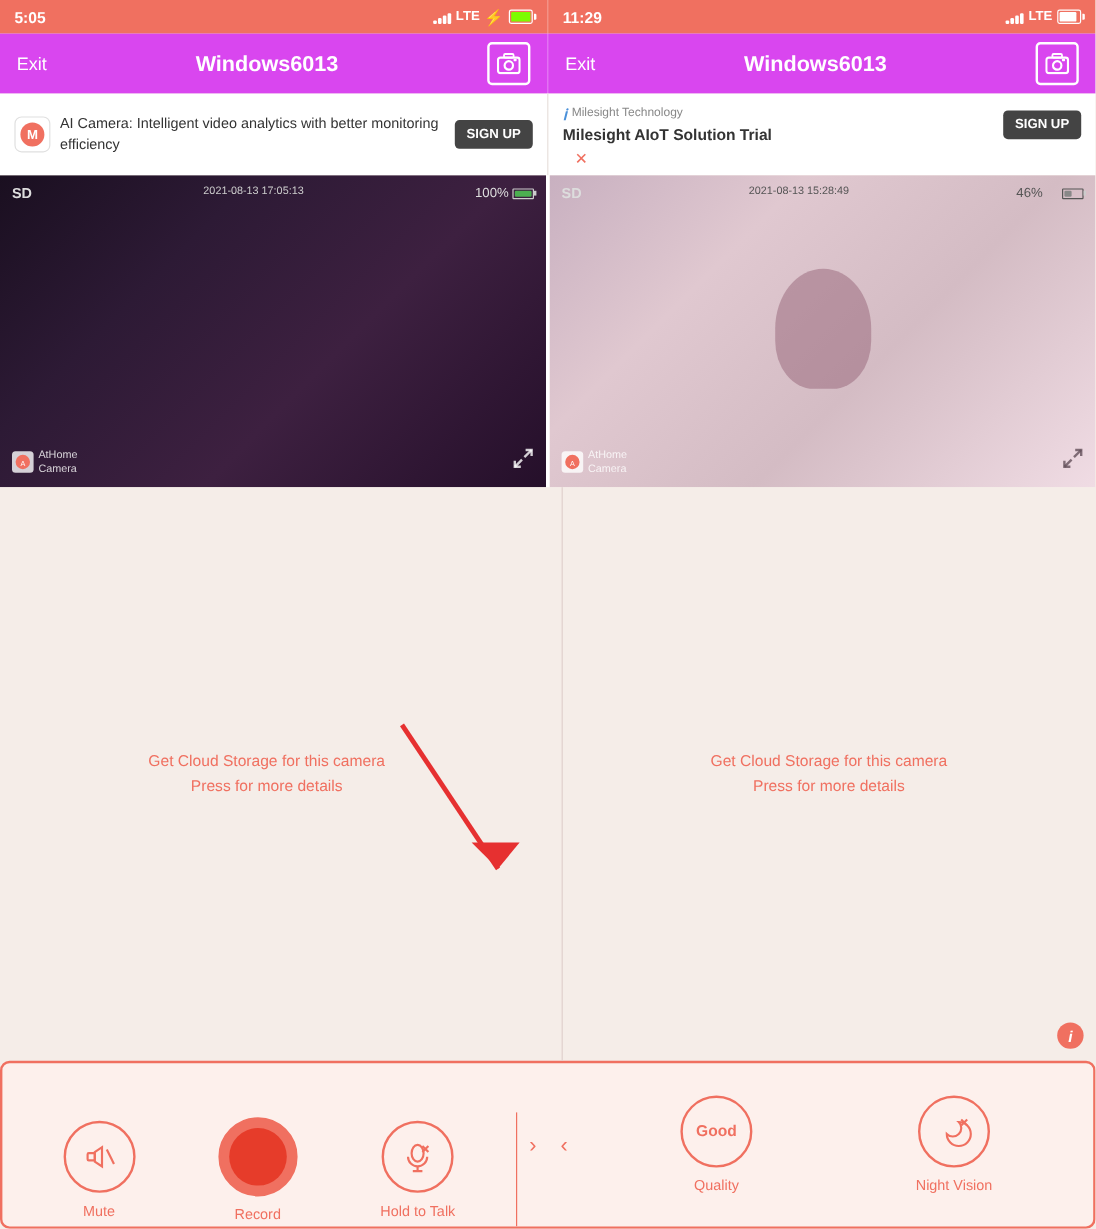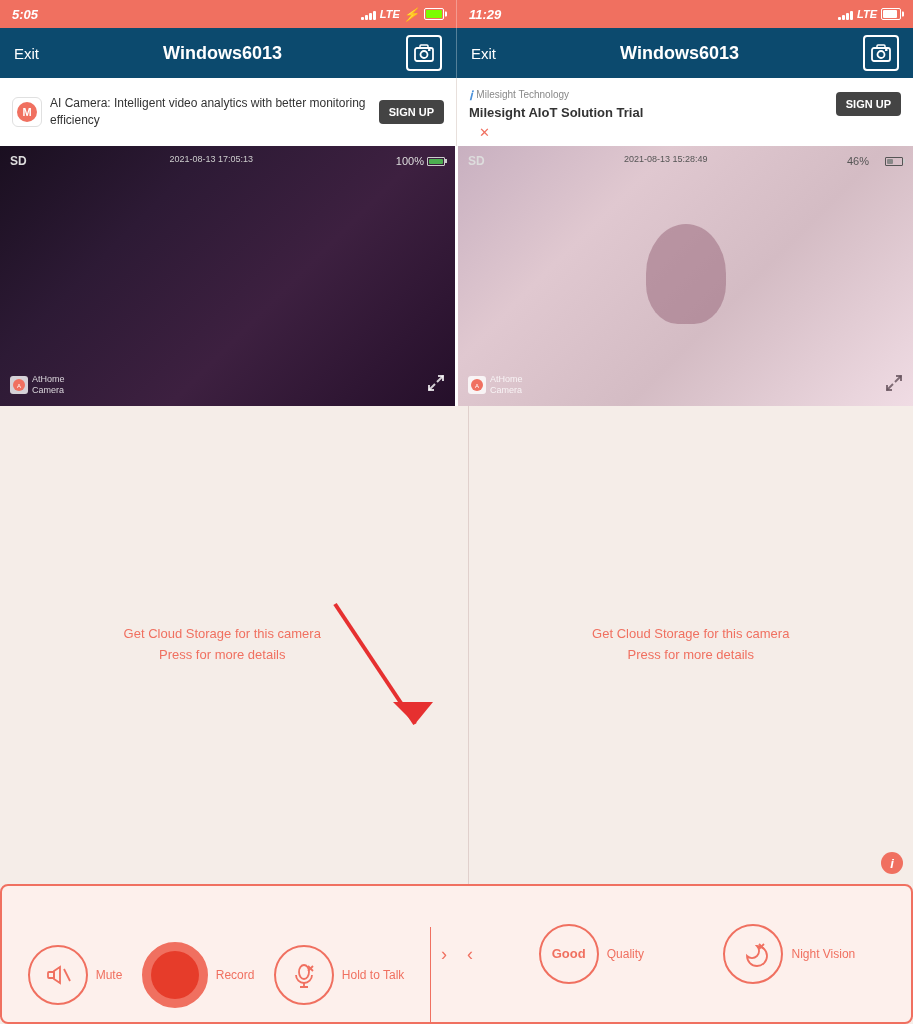--- a/index.html
+++ b/index.html
@@ -20,21 +20,20 @@
       height: 28px;
       background: #f07060;
     }
     .status-bar {
       flex: 1;
       display: flex;
       align-items: center;
       justify-content: space-between;
       padding: 0 12px;
       height: 28px;
-      font-style: italic;
     }
     .status-bar + .status-bar {
       border-left: 1px solid rgba(255,255,255,0.3);
     }
     .status-time {
       font-size: 13px;
       font-weight: 600;
       color: #fff;
     }
     .status-icons {
@@ -86,21 +85,21 @@
     }
     .battery-fill.charging {
       background: #7cfc00;
     }
 
     
     .header-bars {
       display: flex;
       width: 100%;
       height: 50px;
-      background: #0c4a6e;
+      background: #d946ef;
     }
     .header-bar {
       flex: 1;
       display: flex;
       align-items: center;
       justify-content: space-between;
       padding: 0 14px;
     }
     .header-bar + .header-bar {
       border-left: 1px solid rgba(255,255,255,0.3);
@@ -353,20 +352,21 @@
       width: 26px;
       flex-shrink: 0;
     }
     .nav-arrow {
       font-size: 18px;
       color: #f07060;
       cursor: pointer;
     }
     .tool-btn {
       display: flex;
+      flex-direction: column;
       align-items: center;
       gap: 8px;
       cursor: pointer;
     }
     .tool-circle {
       width: 60px;
       height: 60px;
       border-radius: 50%;
       border: 2px solid #f07060;
       display: flex;

